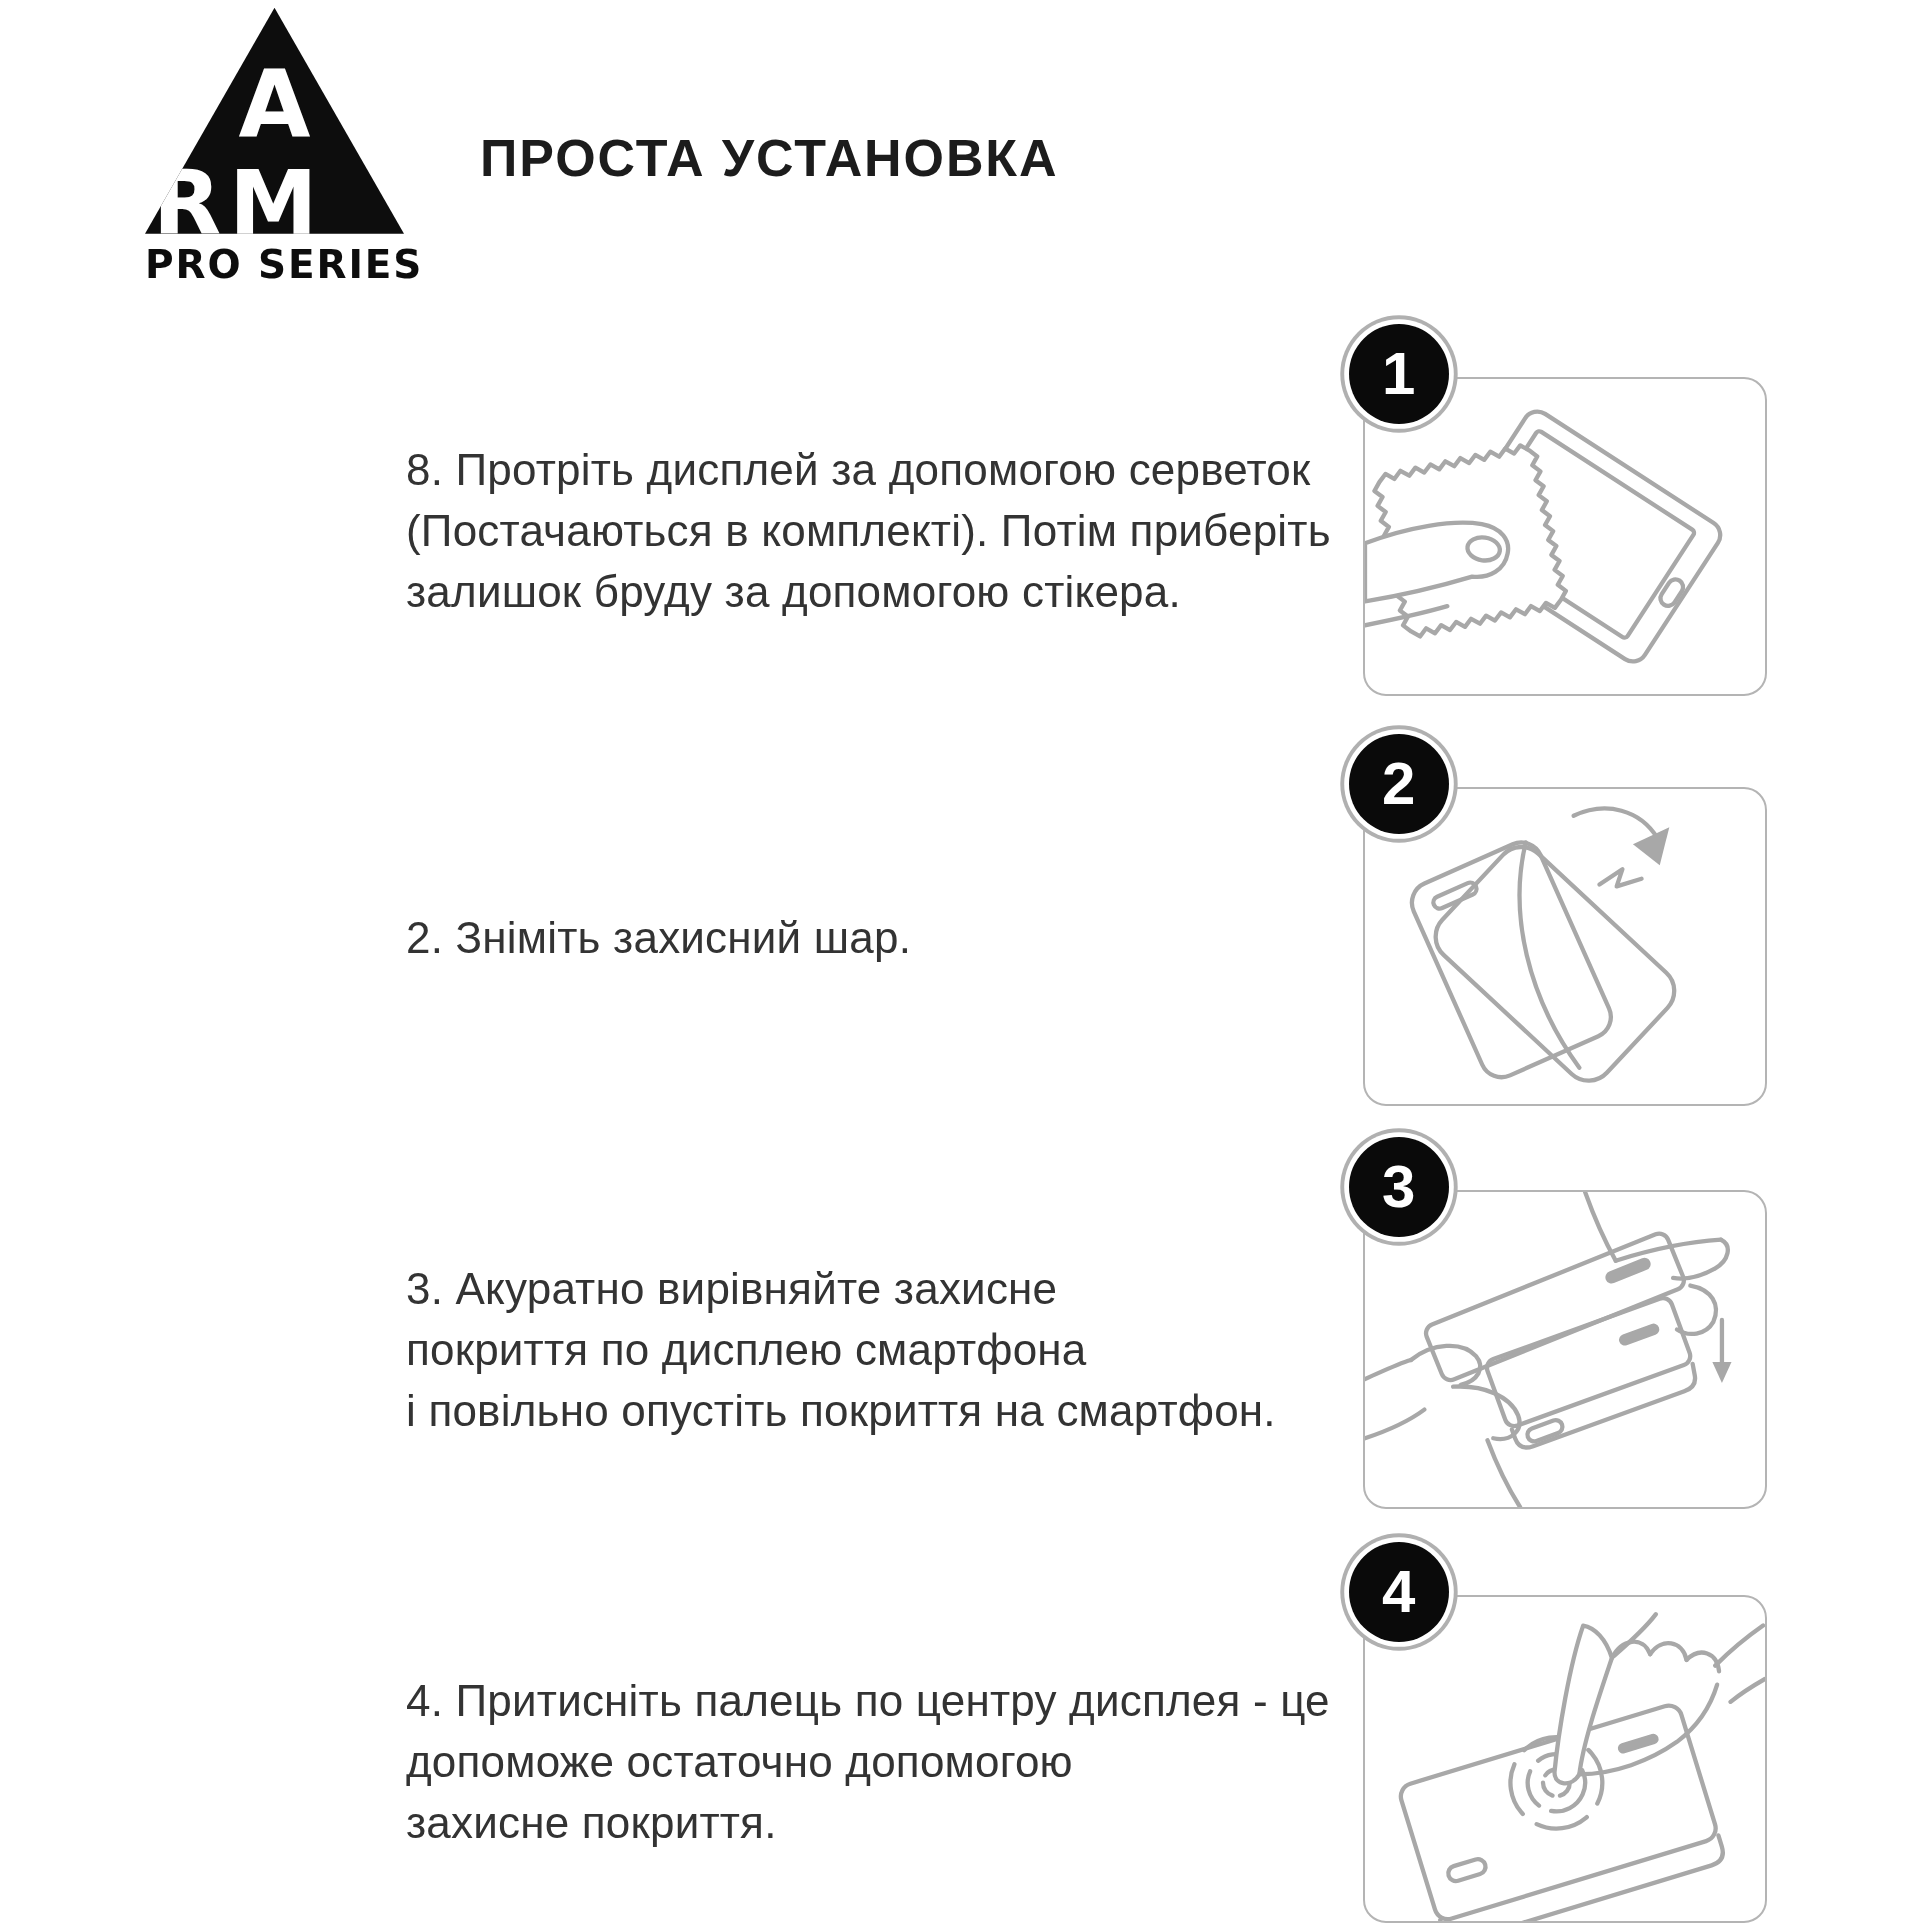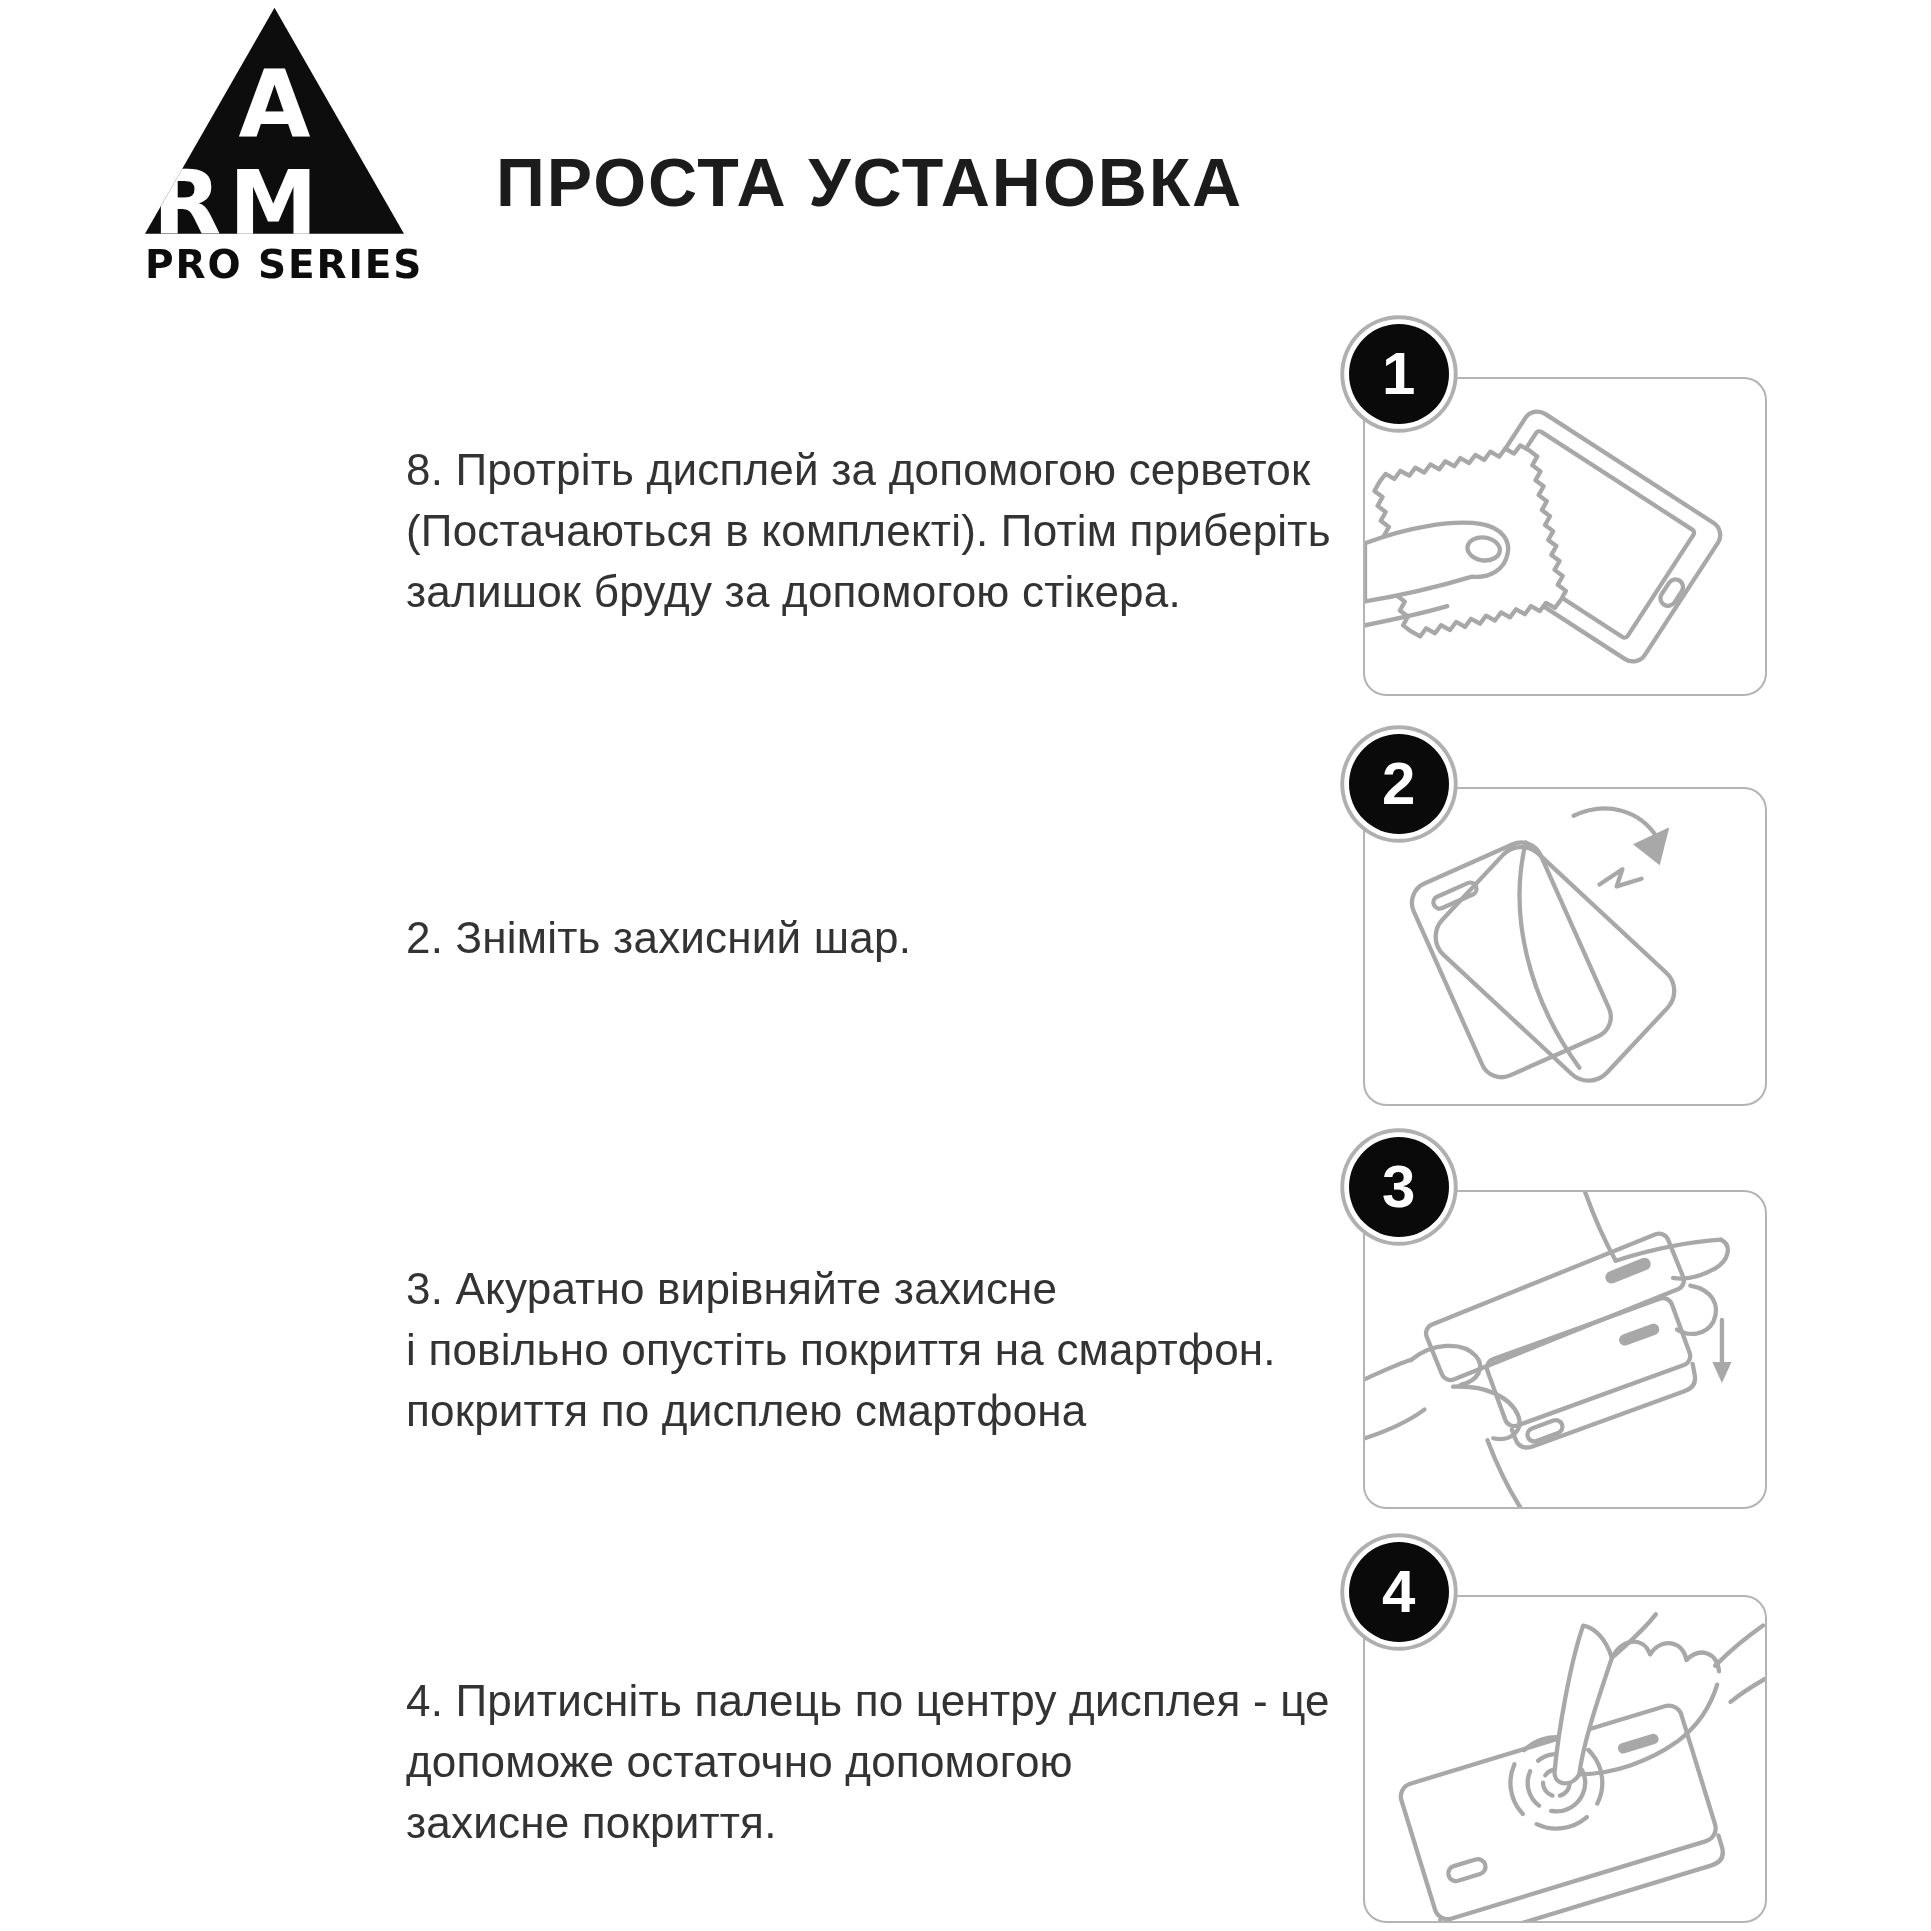--- a/index.html
+++ b/index.html
@@ -24,22 +24,22 @@
     font-family:"DejaVu Sans",sans-serif;font-weight:bold;font-size:89px;
     line-height:1;color:#ffffff;letter-spacing:7.7px;padding-left:7.7px;
   }
   .logo-sub{
     margin-top:11.6px;text-align:right;font-family:"DejaVu Sans",sans-serif;
     font-weight:bold;font-size:39px;line-height:1;letter-spacing:1.9px;color:#0d0d0d;
     white-space:nowrap;
   }
   
   .title{
-    position:absolute;left:480px;top:132px;margin:16px;
-    font-size:68px;line-height:1;font-weight:bold;letter-spacing:1.9px;color:#1c1c1c;
+    position:absolute;left:480px;top:132px;margin:0;
+    font-size:52px;line-height:1;font-weight:bold;letter-spacing:1.9px;color:#1c1c1c;
     white-space:nowrap;
   }
   
   .step-text{
     position:absolute;left:406px;font-size:44px;line-height:61px;
     color:#333333;letter-spacing:0.2px;white-space:nowrap;
   }
   .step-text-1{top:439px}
   .step-text-2{top:907px}
   .step-text-3{top:1258px}
@@ -86,22 +86,22 @@
     <div>(Постачаються в комплекті). Потім приберіть</div>
     <div>залишок бруду за допомогою стікера.</div>
   </div>
 
   <div class="step-text step-text-2">
     <div>2. Зніміть захисний шар.</div>
   </div>
 
   <div class="step-text step-text-3">
     <div>3. Акуратно вирівняйте захисне</div>
+    <div>покриття по дисплею смартфона</div>
     <div>і повільно опустіть покриття на смартфон.</div>
-    <div>покриття по дисплею смартфона</div>
   </div>
 
   <div class="step-text step-text-4">
     <div>4. Притисніть палець по центру дисплея - це</div>
     <div>допоможе остаточно допомогою</div>
     <div>захисне покриття.</div>
   </div>
 
   <div class="illu illu-1">
     <div class="badge">

